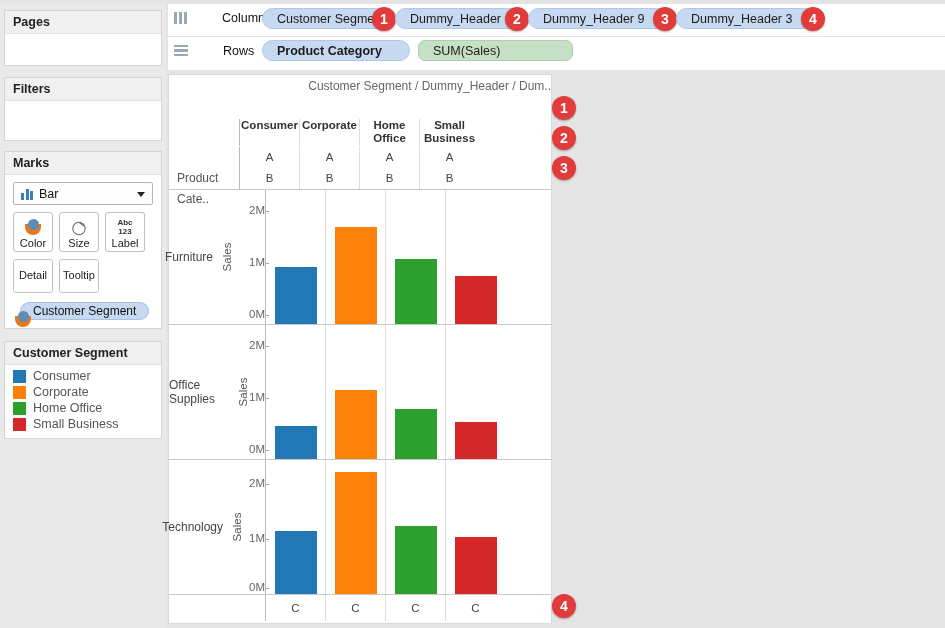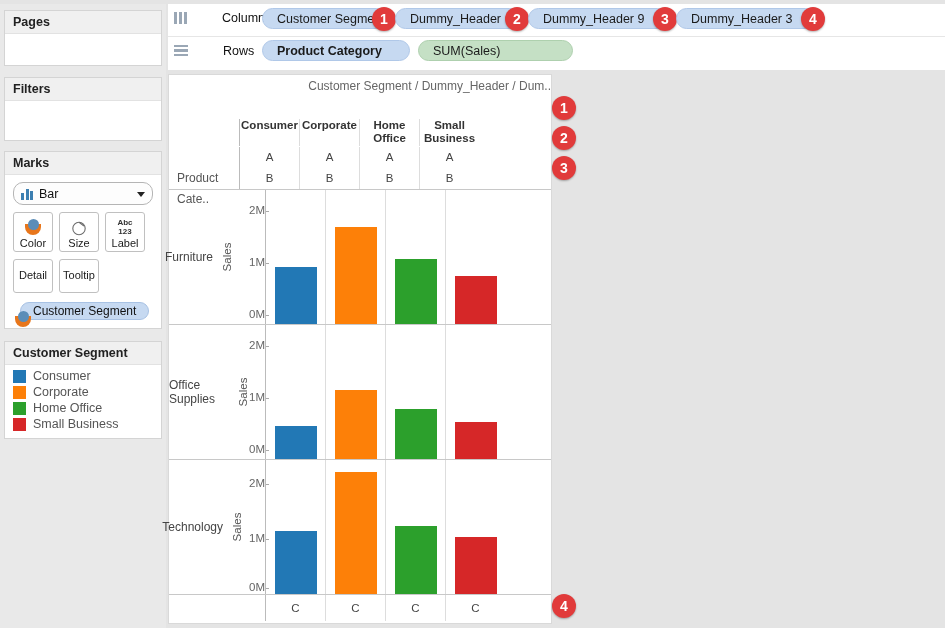--- a/index.html
+++ b/index.html
@@ -33,21 +33,21 @@
   #marks-card { margin-top: 10px; padding-bottom: 8px; }
   #legend-card { margin-top: 12px; padding-bottom: 6px; }
 
   
   .mark-type {
     display: flex; align-items: center;
     margin: 7px 8px 0 8px;
     height: 23px;
     border: 1px solid #b5b5b5;
     background: #fdfdfd;
-    border-radius: 10px;
+    border-radius: 2px;
     font-size: 12.5px; color: #111;
     position: relative;
   }
   .mark-type .bar-glyph { margin: 0 6px 0 7px; display: flex; align-items: flex-end; height: 12px; gap: 1.5px; }
   .mark-type .bar-glyph i { display: block; width: 3px; background: #3c7fb1; }
   .mark-type .bar-glyph i:nth-child(1) { height: 7px; }
   .mark-type .bar-glyph i:nth-child(2) { height: 11px; }
   .mark-type .bar-glyph i:nth-child(3) { height: 9px; }
   .caret { position: absolute; right: 7px; top: 9px;
     width: 0; height: 0; border-left: 4.5px solid transparent;
@@ -321,21 +321,21 @@
             <i></i>
             <i></i>
             <i></i>
           </span>
         <span>Rows</span>
       </div>
       <div style="display:flex;align-items:center;">
         <span class="pill dim" style="width:148px;font-weight:bold;">
           <span>Product Category</span>
         </span>
-        <span class="pill msr" style="width:155px;">
+        <span class="pill msr" style="width:155px;border-radius:7px;">
           <span>SUM(Sales)</span>
         </span>
       </div>
     </div>
   </div>
 
   <div id="viz">
 
     <div id="viz-title">Customer Segment / Dummy_Header / Dum..</div>
 

